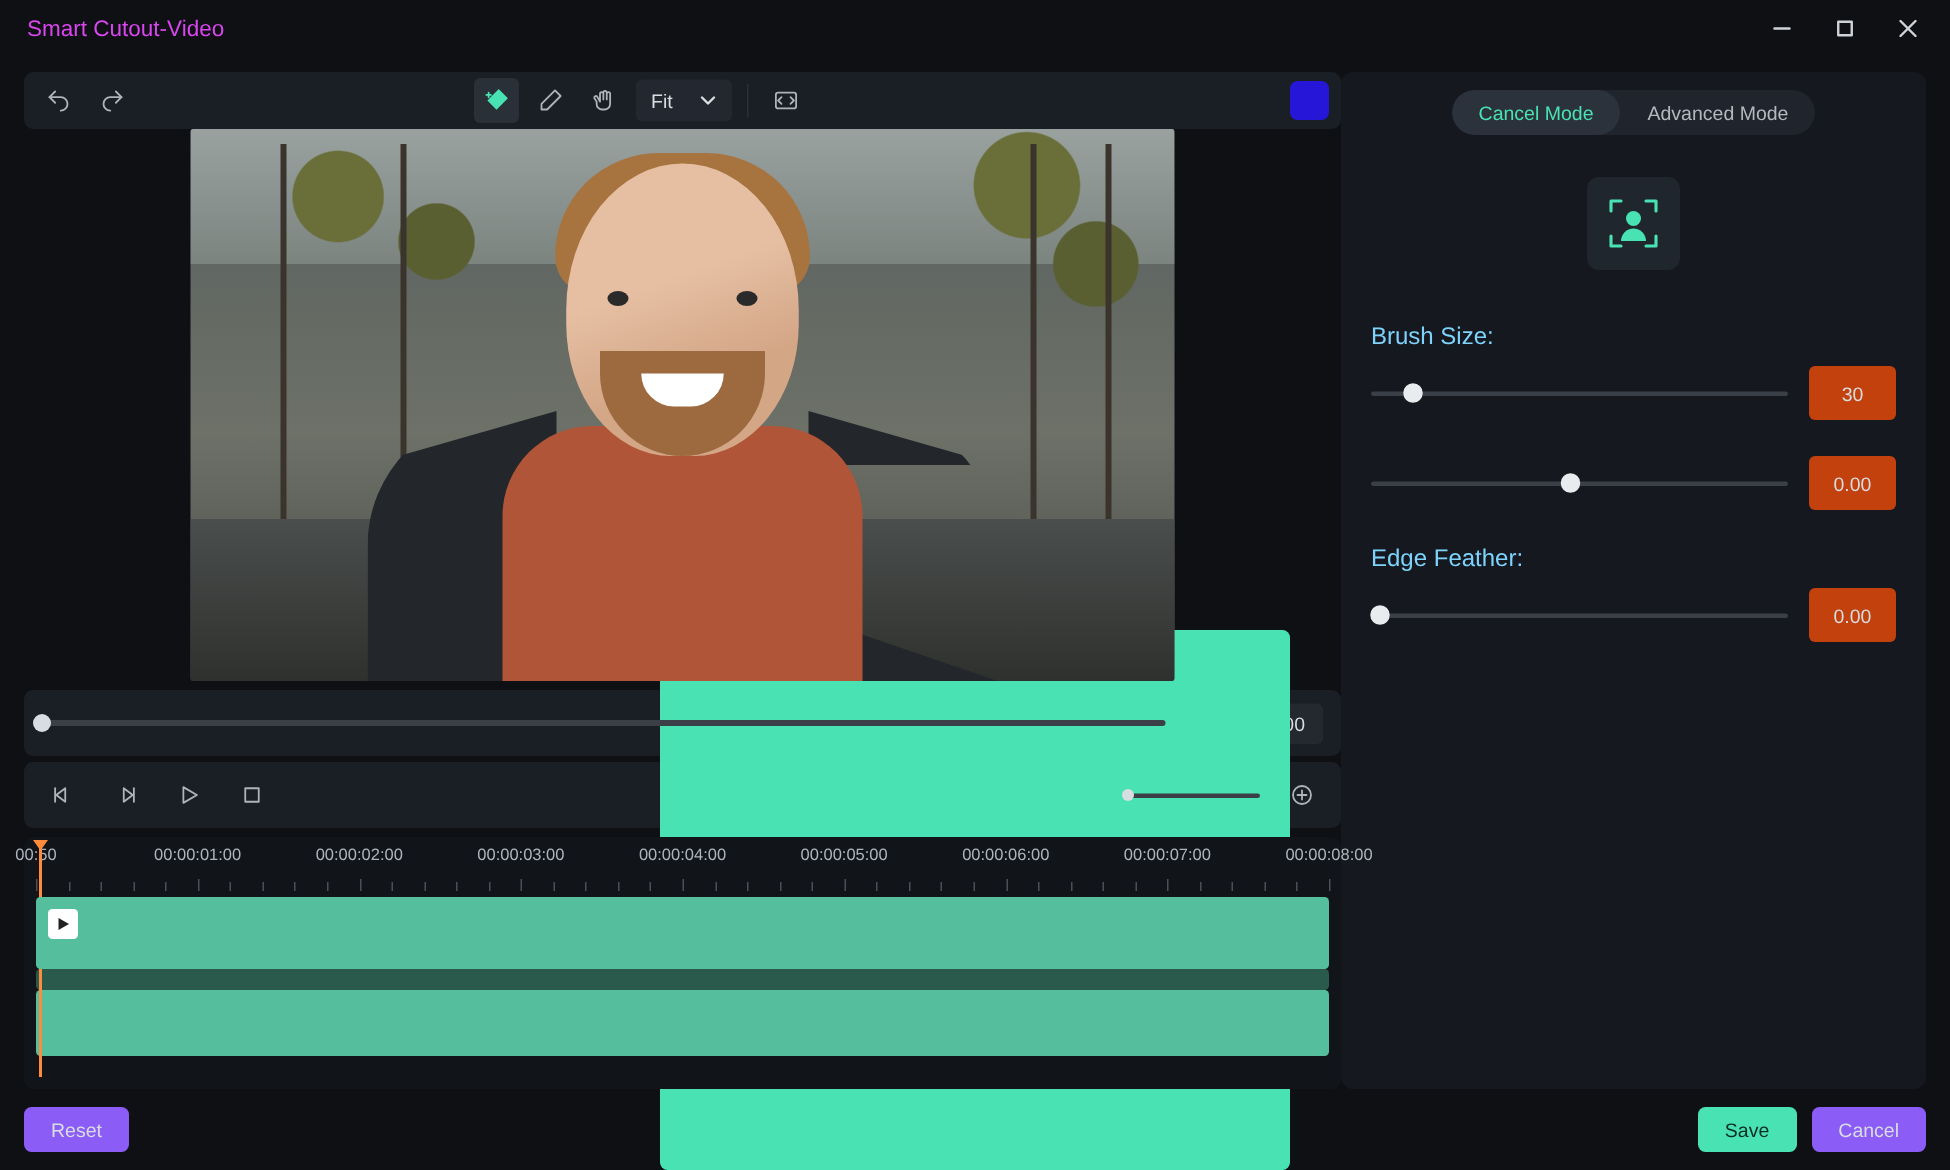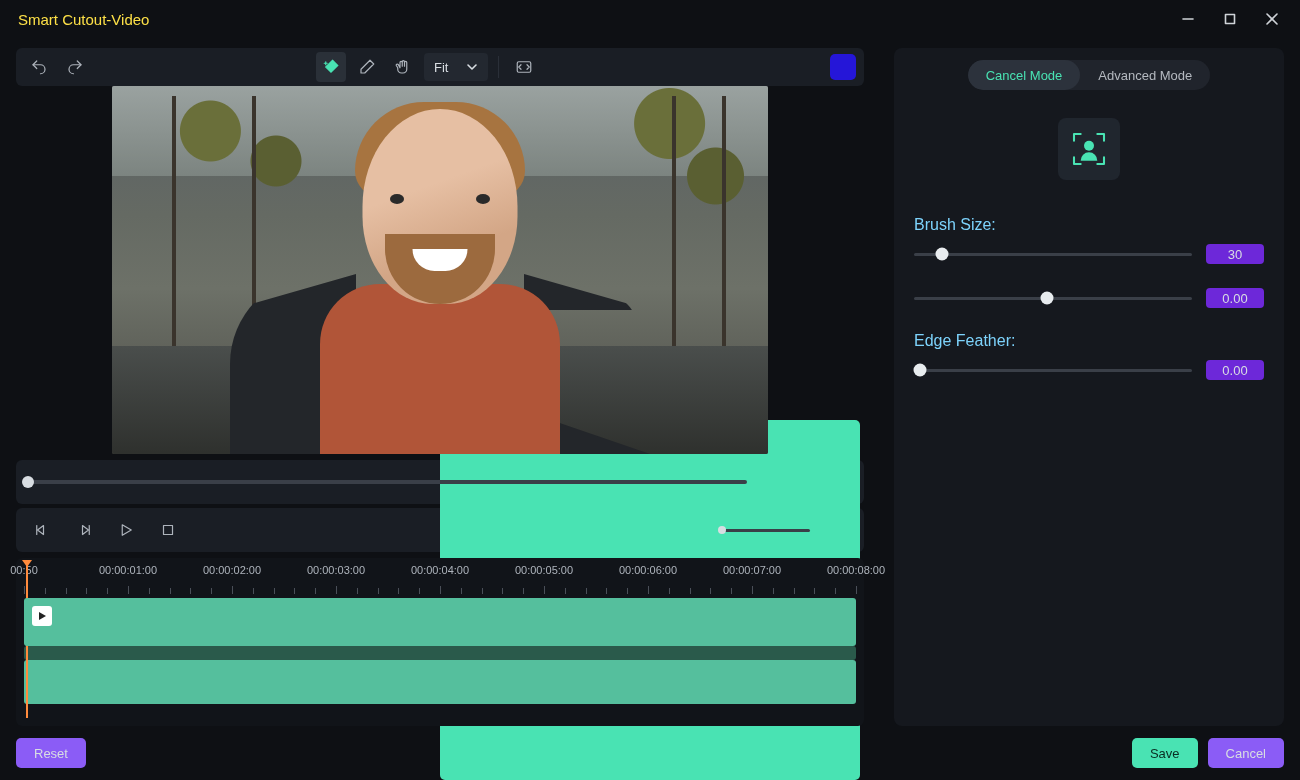--- a/index.html
+++ b/index.html
@@ -16,36 +16,36 @@
   
   .titlebar {
     height: 38px;
     display: flex;
     align-items: center;
     padding: 0 8px 0 18px;
     background: #0e1014;
   }
   .titlebar .title {
     font-size: 15px;
-    color: #fde047;
+    color: #d946ef;
     flex: 1;
   }
   .win-btns { display: flex; gap: 2px; }
   .win-btn {
     width: 40px; height: 30px;
     display: flex; align-items: center; justify-content: center;
     color: #cfd3d8;
   }
   .win-btn svg { width: 12px; height: 12px; stroke: currentColor; fill: none; stroke-width: 1.5; }
 
   
   .main {
     flex: 1;
     display: flex;
-    gap: 30px;
+    gap: 0;
     padding: 10px 16px 0 16px;
     min-height: 0;
   }
 
   
   .left {
     flex: 1;
     display: flex;
     flex-direction: column;
     min-width: 0;
@@ -226,21 +226,21 @@
   .ctrl-label { color:#7dd3fc; font-size:16px; margin-bottom:10px; display:block;}
   .ctrl-row { display:flex; align-items:center; gap:14px; }
   .slider-track {
     flex:1; height:3px; background:#3a3f48; border-radius:2px; position:relative;
   }
   .slider-thumb{
     position:absolute; top:50%; transform:translate(-50%,-50%);
     width:13px;height:13px;border-radius:50%;background:#e8ecef;
   }
   .val-box {
-    width:58px; height:20px; background:#6d28d9; border-radius:4px;
+    width:58px; height:36px; background:#c2410c; border-radius:4px;
     display:flex;align-items:center;justify-content:center;
     color:#d8dde2; font-size:13px;
   }
 
   
   .footer {
     height: 54px; display:flex; align-items:center;
     padding: 0 16px; gap: 10px;
   }
   .btn {

